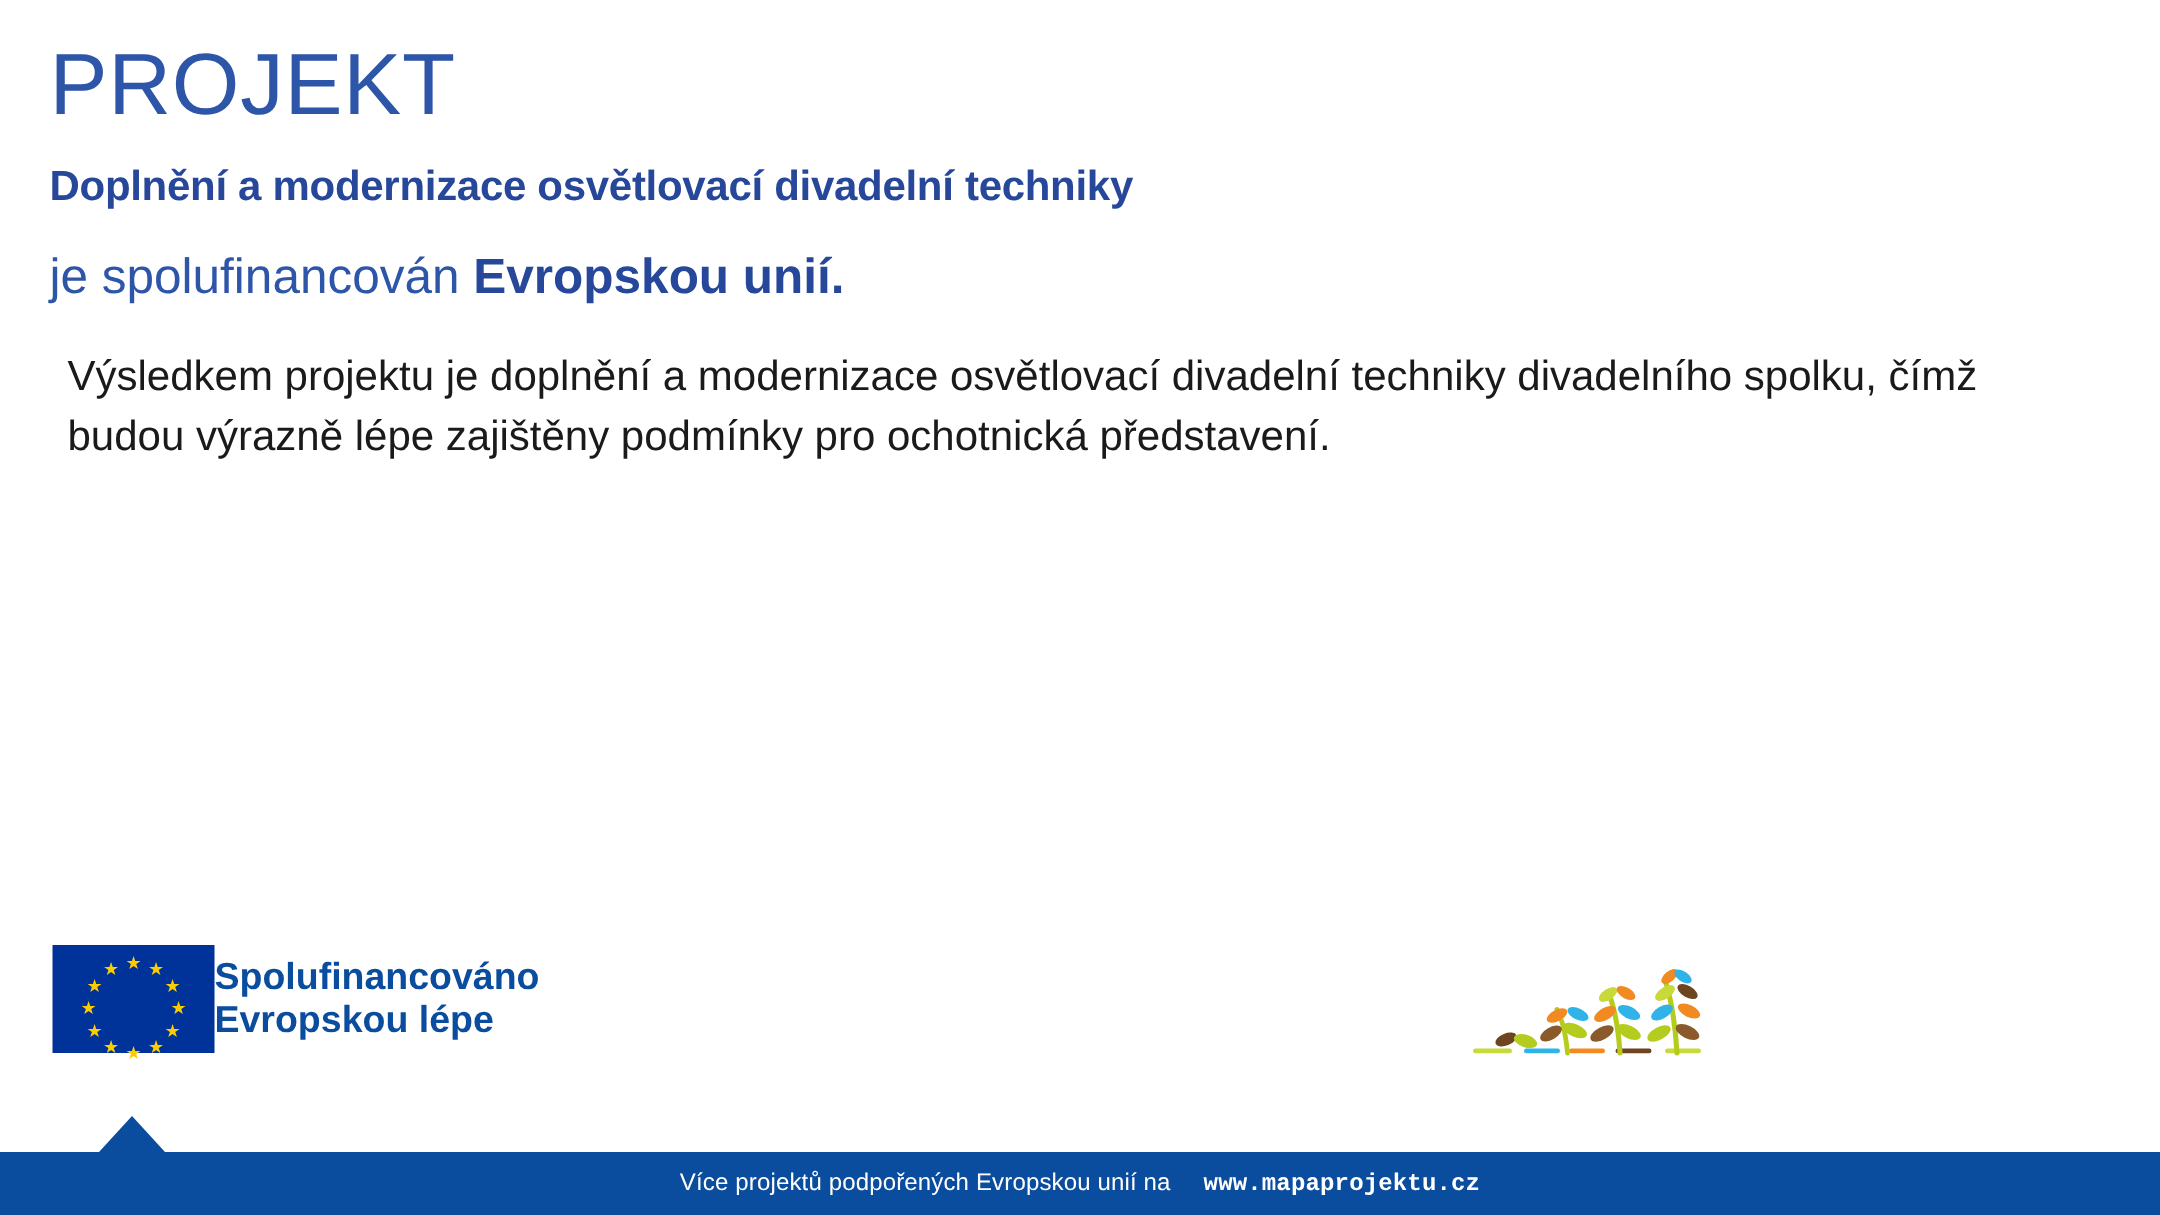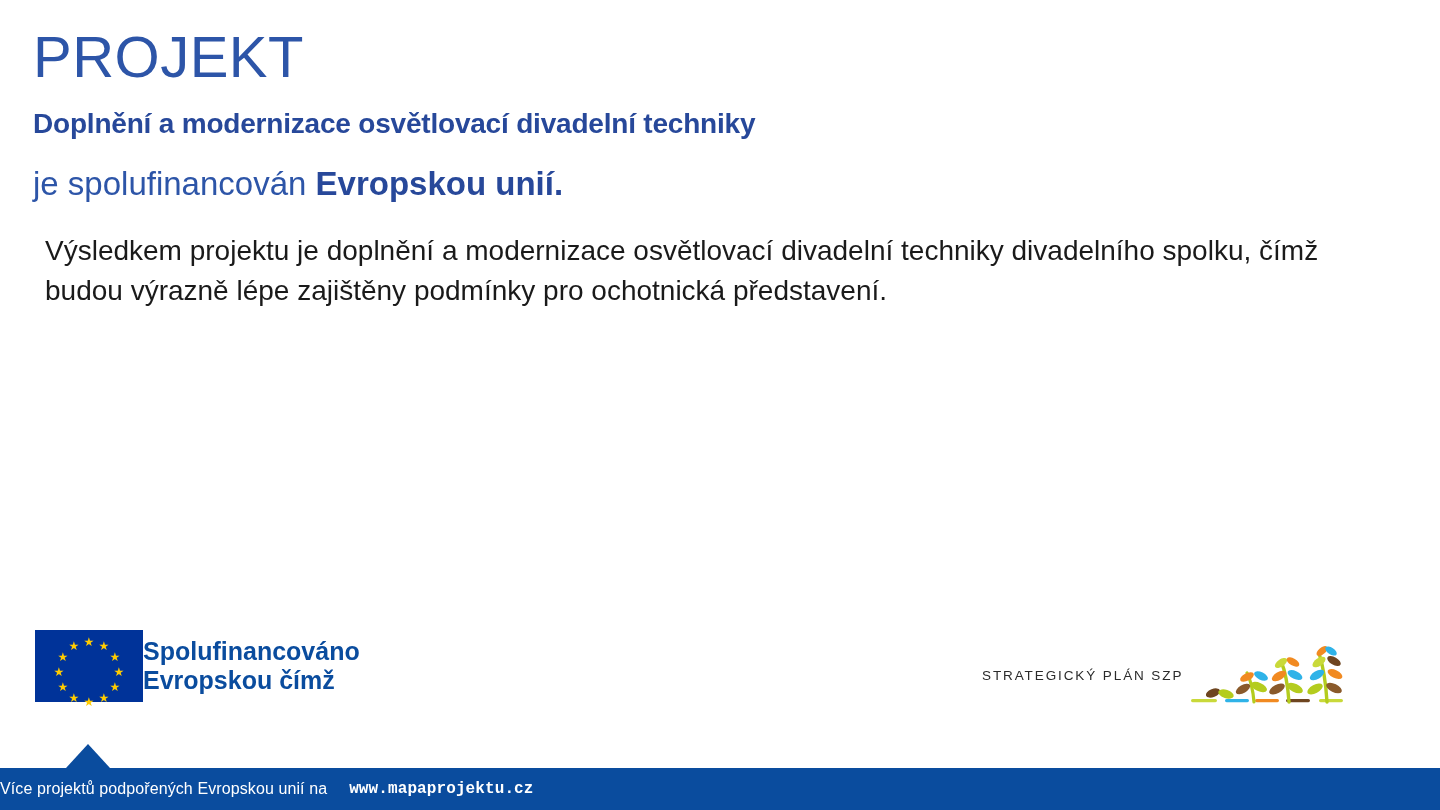--- a/index.html
+++ b/index.html
@@ -156,21 +156,21 @@
     border-bottom: 24px solid #0a4c9e;
   }
   .footer-text {
     position: absolute;
     left: 0;
     bottom: 0;
     width: 1440px;
     height: 42px;
     display: flex;
     align-items: center;
-    justify-content: flex-start;
+    justify-content: center;
     color: #ffffff;
     font-family: "Liberation Sans", sans-serif;
     font-size: 16px;
     font-weight: 400;
     letter-spacing: 0.1px;
   }
   .footer-text .url {
     font-weight: 700;
     margin-left: 22px;
     font-family: Liberation Mono, monospace;
@@ -198,26 +198,25 @@
       <span class="star" style="left:69px;  top:68px;"></span>
       <span class="star" style="left:54px;  top:72px;"></span>
       <span class="star" style="left:39px;  top:68px;"></span>
       <span class="star" style="left:28px;  top:57px;"></span>
       <span class="star" style="left:24px;  top:42px;"></span>
       <span class="star" style="left:28px;  top:27px;"></span>
       <span class="star" style="left:39px;  top:16px;"></span>
     </div>
     <div class="eu-text">
       <div>Spolufinancováno</div>
-      <div>Evropskou čímž</div>
+      <div>Evropskou lépe</div>
     </div>
   </div>
 
   <div class="szp-logo">
-    <div class="szp-text">STRATEGICKÝ PLÁN SZP</div>
     <svg class="szp-mark" viewBox="0 0 168 68" xmlns="http://www.w3.org/2000/svg">
 
       <rect x="0" y="54" width="26" height="3.2" rx="1.6" fill="#c9d93a"></rect>
       <rect x="34" y="54" width="24" height="3.2" rx="1.6" fill="#2fb3e8"></rect>
       <rect x="64" y="54" width="24" height="3.2" rx="1.6" fill="#f18a21"></rect>
       <rect x="95" y="54" width="24" height="3.2" rx="1.6" fill="#6e4520"></rect>
       <rect x="128" y="54" width="24" height="3.2" rx="1.6" fill="#c9d93a"></rect>
 
       <ellipse cx="22" cy="48" rx="7.5" ry="4" transform="rotate(-22 22 48)" fill="#6e4520"></ellipse>
       <ellipse cx="35" cy="49" rx="8" ry="4.2" transform="rotate(18 35 49)" fill="#b4cc1e"></ellipse>

